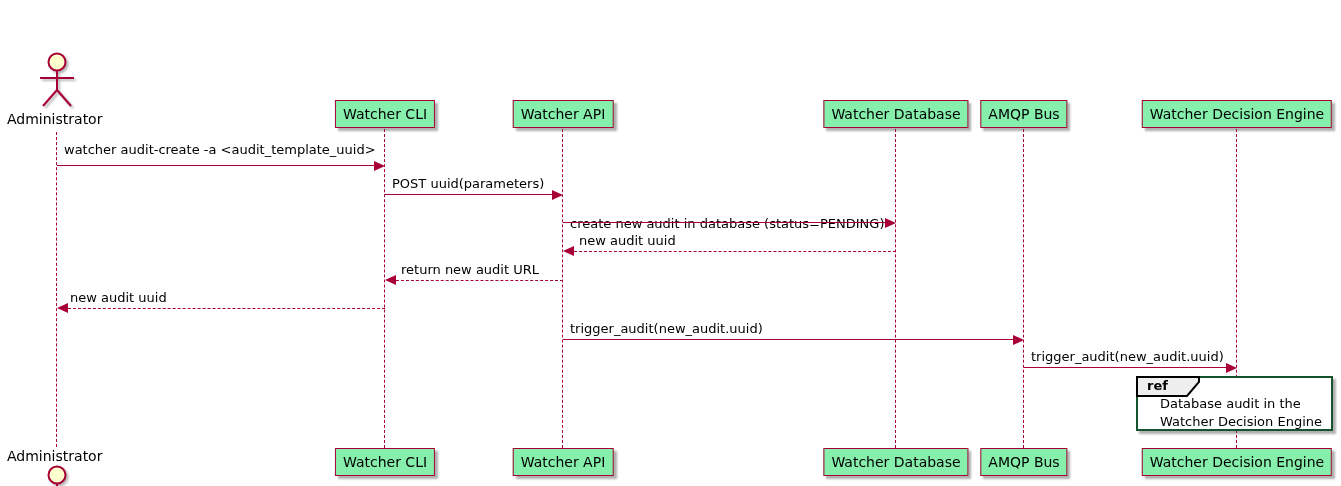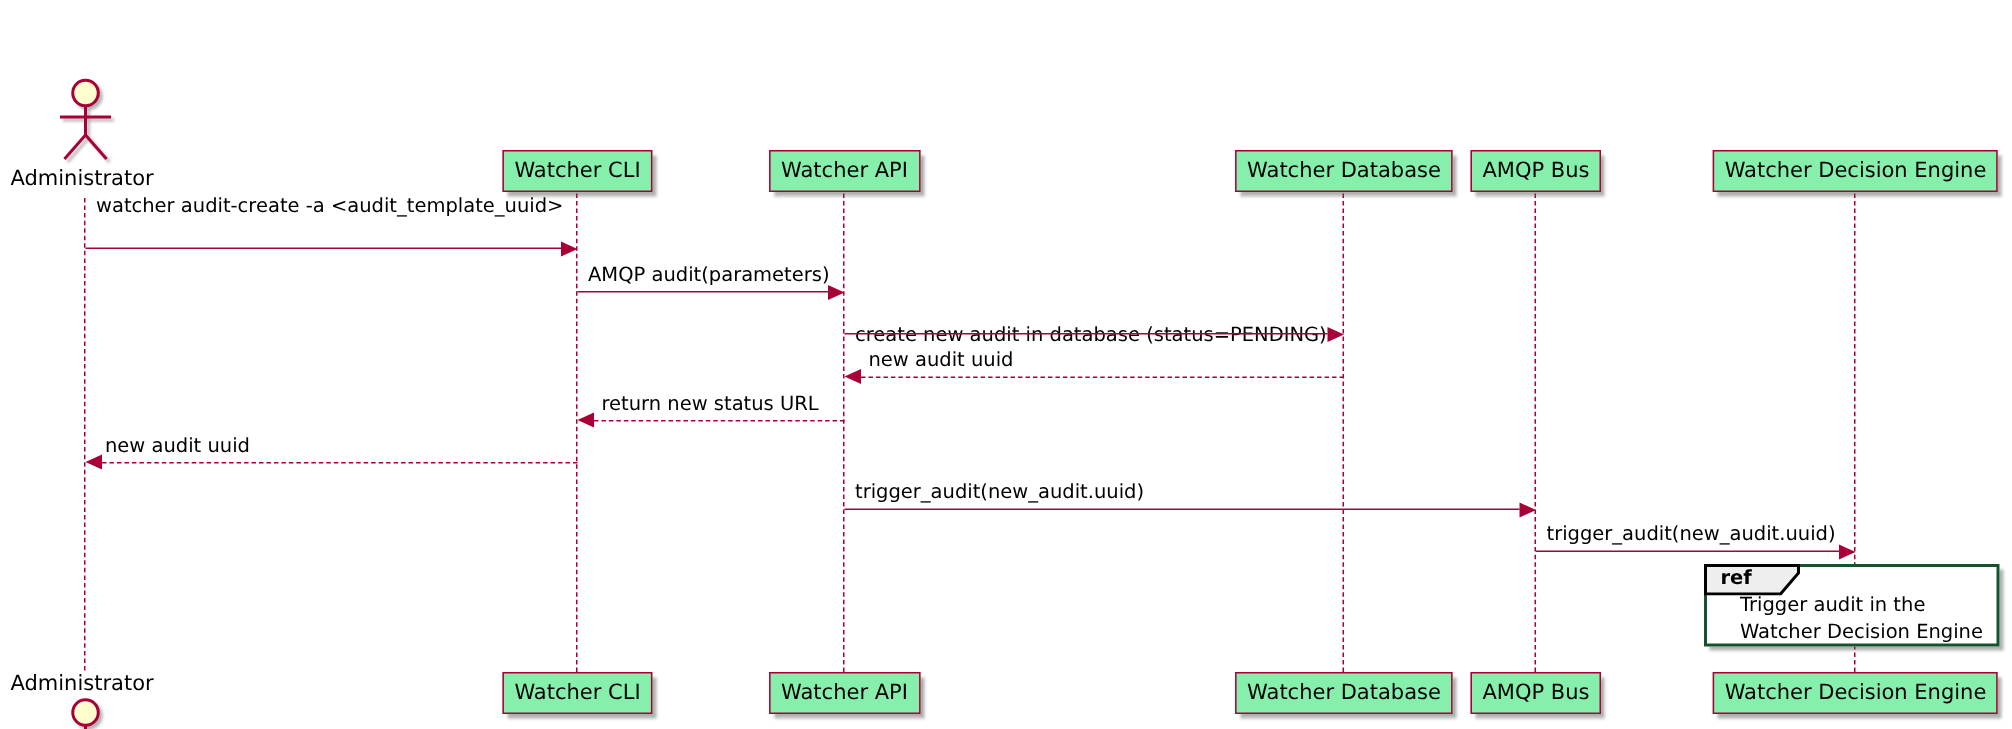--- a/index.html
+++ b/index.html
@@ -54,45 +54,45 @@
   </svg>
   <div class="actor-label" style="left:7px;top:63px">Administrator</div>
 
   <div class="pbox" style="left:385px;top:52px">Watcher CLI</div>
   <div class="pbox" style="left:563px;top:52px">Watcher API</div>
   <div class="pbox" style="left:896px;top:52px">Watcher Database</div>
   <div class="pbox" style="left:1024px;top:52px">AMQP Bus</div>
   <div class="pbox" style="left:1237px;top:52px">Watcher Decision Engine</div>
 
   <div>
-    <div class="msg-label" style="left:64px;top:82px">watcher audit-create -a &lt;audit_template_uuid&gt;</div>
+    <div class="msg-label" style="left:64px;top:94px">watcher audit-create -a &lt;audit_template_uuid&gt;</div>
     <div class="msg-line" style="left:57px;top:117px;width:317px"></div>
     <div class="arrow-r" style="left:374px;top:113px"></div>
   </div>
 
   <div>
-    <div class="msg-label" style="left:392px;top:128px">AMQP audit(parameters)</div>
+    <div class="msg-label" style="left:392px;top:128px">POST uuid(parameters)</div>
     <div class="msg-line" style="left:385px;top:146px;width:167px"></div>
     <div class="arrow-r" style="left:552px;top:142px"></div>
   </div>
 
   <div>
     <div class="msg-label" style="left:570px;top:168px">create new audit in database (status=PENDING)</div>
     <div class="msg-line" style="left:563px;top:174px;width:322px"></div>
     <div class="arrow-r" style="left:885px;top:170px"></div>
   </div>
 
   <div>
     <div class="msg-label" style="left:579px;top:185px">new audit uuid</div>
     <div class="msg-line dashed" style="left:574px;top:203px;width:322px"></div>
     <div class="arrow-l" style="left:563px;top:198px"></div>
   </div>
 
   <div>
-    <div class="msg-label" style="left:401px;top:214px">return new status URL</div>
+    <div class="msg-label" style="left:401px;top:214px">return new audit URL</div>
     <div class="msg-line dashed" style="left:396px;top:232px;width:167px"></div>
     <div class="arrow-l" style="left:385px;top:227px"></div>
   </div>
 
   <div>
     <div class="msg-label" style="left:70px;top:242px">new audit uuid</div>
     <div class="msg-line dashed" style="left:68px;top:260px;width:317px"></div>
     <div class="arrow-l" style="left:57px;top:255px"></div>
   </div>
 
@@ -106,21 +106,21 @@
     <div class="msg-label" style="left:1031px;top:301px">trigger_audit(new_audit.uuid)</div>
     <div class="msg-line" style="left:1024px;top:319px;width:202px"></div>
     <div class="arrow-r" style="left:1226px;top:315px"></div>
   </div>
 
   <div class="ref-box">
     <svg class="ref-tab" viewBox="0 0 66 21">
       <polygon points="1,1 63,1 63,6 51,20 1,20" fill="#EEEEEE" stroke="#000000" stroke-width="2"></polygon>
     </svg>
     <div class="ref-tab-label">ref</div>
-    <div class="ref-line" style="top:17px">Trigger audit in the</div>
+    <div class="ref-line" style="top:17px">Database audit in the</div>
     <div class="ref-line" style="top:35px">Watcher Decision Engine</div>
   </div>
 
   <div class="pbox" style="left:385px;top:400px">Watcher CLI</div>
   <div class="pbox" style="left:563px;top:400px">Watcher API</div>
   <div class="pbox" style="left:896px;top:400px">Watcher Database</div>
   <div class="pbox" style="left:1024px;top:400px">AMQP Bus</div>
   <div class="pbox" style="left:1237px;top:400px">Watcher Decision Engine</div>
 
   <div class="actor-label" style="left:7px;top:400px">Administrator</div>

